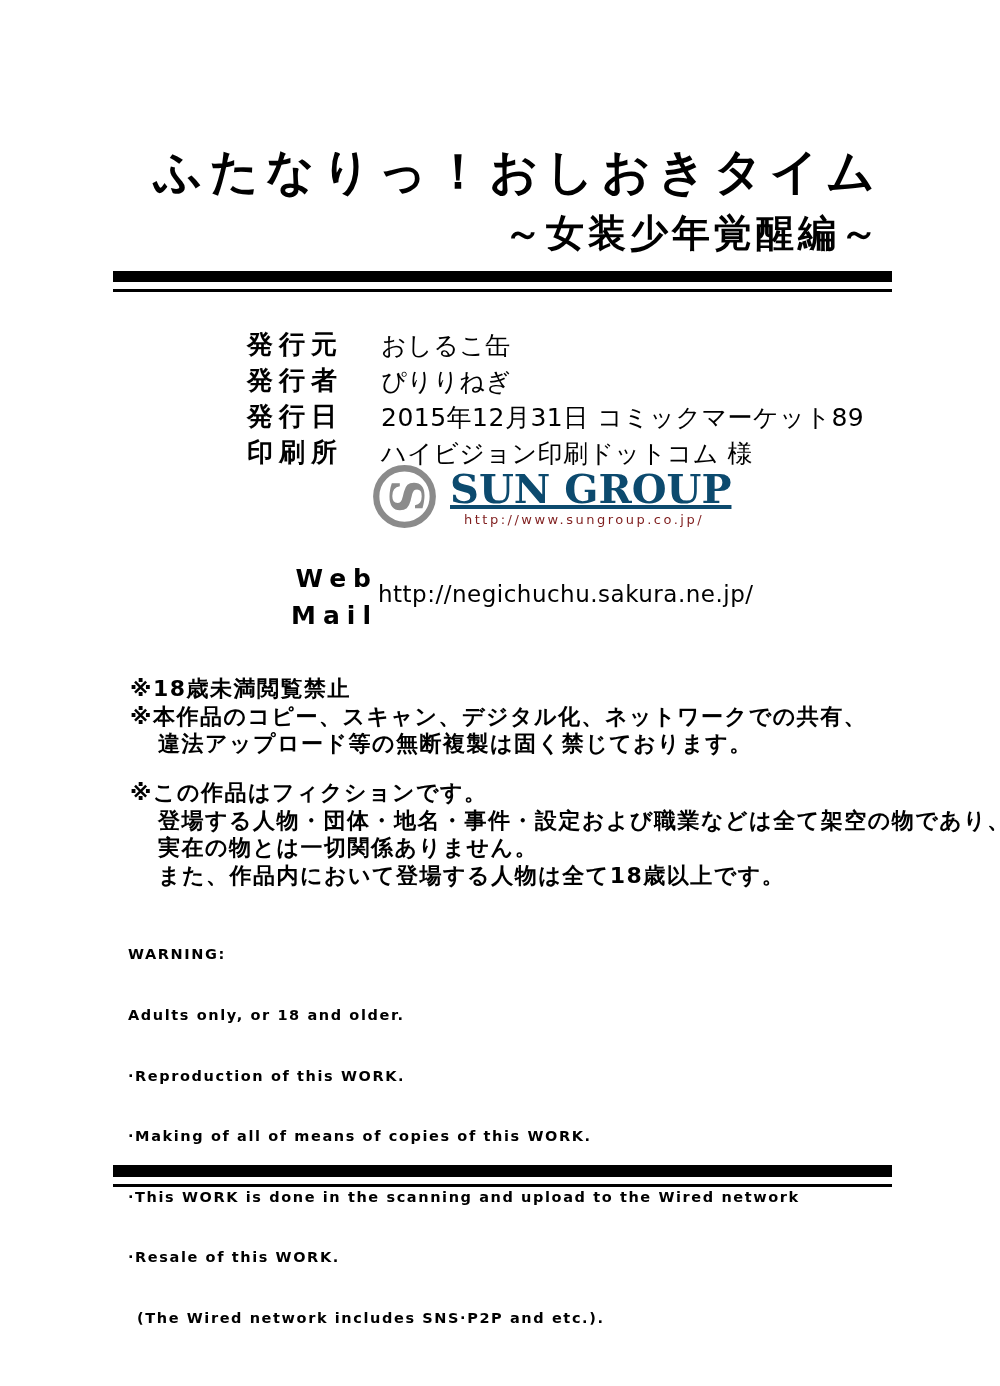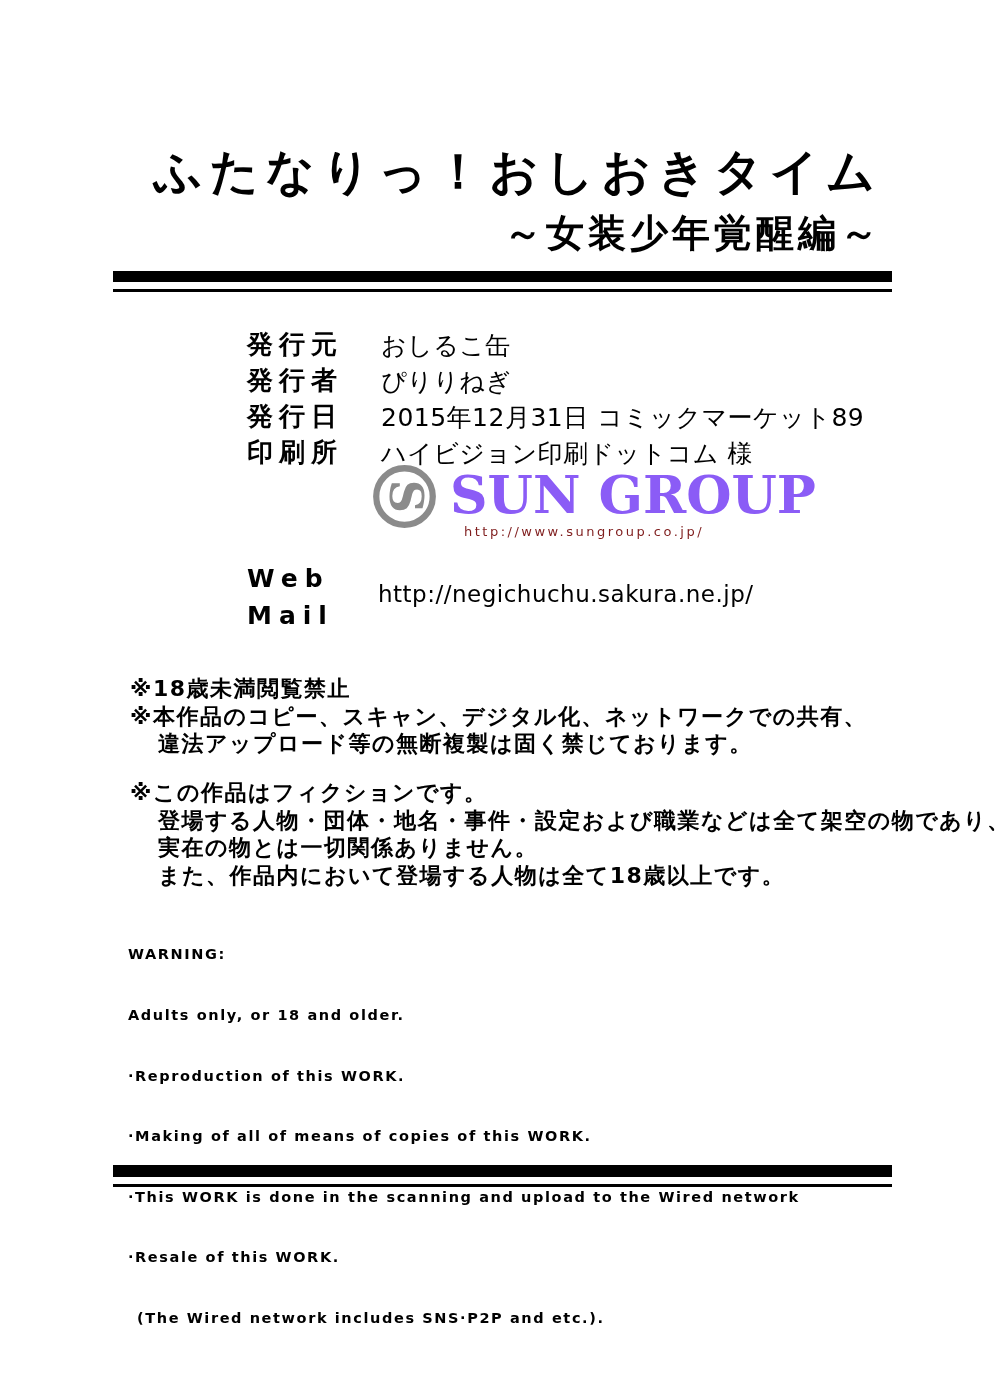--- a/index.html
+++ b/index.html
@@ -65,46 +65,48 @@
     position: absolute;
     left: 371px;
     top: 463px;
     display: flex;
     align-items: flex-start;
   }
   .logo-mark { width: 67px; height: 67px; flex: 0 0 auto; }
   .logo-right { margin-left: 12px; padding-top: 6px; }
   .logo-name {
     font-family: "DejaVu Serif", serif;
-    font-size: 52px;
-    font-weight: bold;
-    color: #8b5cf6;
+    font-size: 40px;
+    font-weight: bold;
+    color: #0c4a6e;
     line-height: 1.0;
     white-space: nowrap;
     letter-spacing: 0px;
+    text-decoration: underline;
   }
   .logo-url {
     font-size: 13px;
     font-weight: 500;
     color: #7f1d1d;
     letter-spacing: 2.5px;
     margin-top: 3px;
     padding-left: 14px;
     white-space: nowrap;
   }
 
   
   .contact-block { position: absolute; left: 247px; top: 560px; display: flex; }
   .contact-labels { width: 131px; }
   .contact-label {
     font-size: 25px;
     font-weight: bold;
     letter-spacing: 7px;
     line-height: 37px;
     white-space: nowrap;
+    text-align: right;
   }
   .contact-values { padding-top: 16px; }
   .contact-value {
     font-size: 23px;
     font-weight: 400;
     letter-spacing: 0.5px;
     line-height: 37px;
     white-space: nowrap;
   }
 

